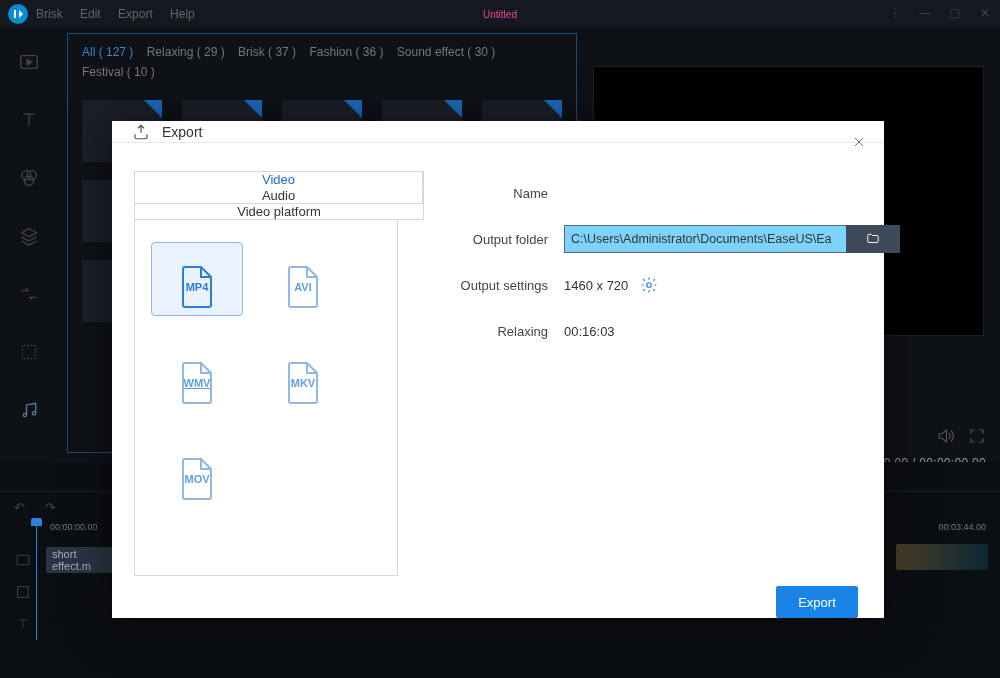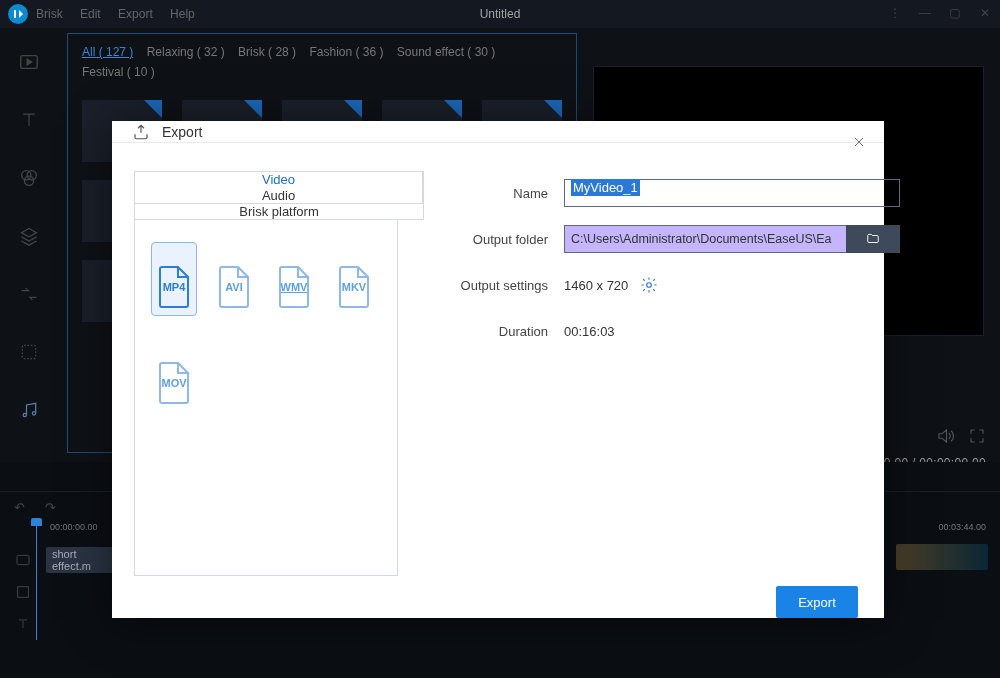--- a/index.html
+++ b/index.html
@@ -7,32 +7,32 @@
       width: 1000px; height: 678px;
       font-family: -apple-system, "Segoe UI", Arial, sans-serif;
       background: #0e1116; overflow: hidden; position: relative; font-size: 13px;
     }
 
     
     .titlebar { height: 28px; background: #141820; display: flex; align-items: center; color: #555; font-size: 12px; }
     .logo { width: 20px; height: 20px; border-radius: 50%; background: #0b8bd1; margin: 0 8px; display:flex; align-items:center; justify-content:center; }
     .logo svg { width:12px; height:12px; }
     .menubar span { margin-right: 14px; color: #666; }
-    .titlebar-name { position: absolute; left: 50%; transform: translateX(-50%); color: #a3a3a3; font-size:12px;text-align:right; }
+    .titlebar-name { position: absolute; left: 50%; transform: translateX(-50%); color: #ec4899; font-size:10px;text-align:right; }
     .win-controls { position:absolute; right:6px; top:4px; display:flex; gap:12px;}
     .win-controls div { width:18px; height:18px; color:#444; display:flex; align-items:center; justify-content:center;}
 
     .workspace { position:absolute; top:28px; left:0; right:0; height:430px; display:flex; }
     .left-tools { width:58px; background:#0e1116; display:flex; flex-direction:column; align-items:center; padding-top:22px; gap:34px; }
     .tool-icon { width:24px; height:24px; color:#444; display:flex; align-items:center; justify-content:center; }
     .tool-icon.active { color:#5a7da8; }
 
     .asset-panel { width:510px; border:1px solid #1b4c7a; margin:5px 0 5px 9px; padding:8px 14px; color:#777; font-size:12px;}
     .tag-row { font-size:12px; line-height:20px;}
-    .tag-all { color:#3a84d0; text-decoration:underline; }
+    .tag-all { color:#3a84d0; }
     .thumb-row { display:flex; gap:20px; margin-top:18px;}
     .thumb { width:80px; height:62px; background:#1a1f29; position:relative;}
     .thumb .dl { position:absolute; top:0; right:0; width:0; height:0; border-left:18px solid transparent; border-top:18px solid #1a67b8;}
     .preview { flex:1; margin:38px 16px 0; background:#000; height:270px; border:1px solid #1a1f29;}
     .preview-controls { position:absolute; right:14px; bottom:10px; display:flex; gap:14px; color:#555; align-items:center;}
     .time-readout { font-size:12px; color:#999; letter-spacing:.3px;}
 
     .timeline { position:absolute; top:462px; left:0; right:0; bottom:0; background:#0b0e13; }
     .tl-top { height:30px; border-bottom:1px solid #1a1f29;}
     .tl-toolbar { height:30px; display:flex; align-items:center; gap:20px; padding-left:14px; color:#444;}
@@ -55,33 +55,33 @@
     .modal-title { font-size:14px; color:#333;}
     .modal-close { position:absolute; right:16px; top:12px; width:18px; height:18px; color:#666; cursor:pointer; display:flex; align-items:center; justify-content:center;}
 
     .modal-body { flex:1; display:flex; padding:28px 22px 10px;}
     .tabs { display:flex; border:1px solid #d5d9df; border-bottom:none; width:290px; font-size:13px;flex-direction:column;}
     .tab { flex:1; height:32px; display:flex; align-items:center; justify-content:center; color:#333; border-right:1px solid #d5d9df; border-bottom:1px solid #d5d9df; cursor:pointer; background:#fff;}
     .tab:last-child { border-right:none; padding:0 8px;}
     .tab.active { color:#1c6fd0; border-bottom:1px solid #fff;}
 
     .format-panel { width:264px; height:356px; border:1px solid #d5d9df; border-top:none; padding:22px 16px; display:flex; flex-wrap:wrap; gap:22px 14px; align-content:flex-start;}
-    .fmt { width:46px; height:74px; border-radius:4px; display:flex; flex-direction:column; align-items:center; justify-content:center; cursor:pointer;}
+    .fmt { width:92px; height:74px; border-radius:4px; display:flex; flex-direction:column; align-items:center; justify-content:center; cursor:pointer;}
     .fmt.selected { background:#e9f2fd; border:1px solid #8cb7e8;}
     .file-ico { width:36px; height:44px; position:relative;}
     .file-ico svg { width:36px; height:44px; }
     .fmt-label { font-size:11px; font-weight:600; color:#2b7dd6; margin-top:-28px; }
 
     .settings { flex:1; padding-left:32px; padding-top:6px; color:#333;}
     .row { display:flex; align-items:center; height:32px; margin-bottom:14px;}
     .row .lbl { width:108px; text-align:right; padding-right:16px; color:#444; font-size:13px;}
     .name-input { width:336px; height:28px; border:1px solid #5c6a7d; padding:0 6px; font-size:13px;}
     .name-input .seltext { background:#2b79d6; color:#fff; padding:1px 2px;}
     .outfolder { display:flex; width:336px; height:28px;}
-    .outfolder .path { flex:1; border:1px solid #5c6a7d; border-right:none; padding:0 6px; display:flex; align-items:center; font-size:12.5px; background:#c4b5fd; overflow:hidden; white-space:nowrap;}
+    .outfolder .path { flex:1; border:1px solid #5c6a7d; border-right:none; padding:0 6px; display:flex; align-items:center; font-size:12.5px; background:#7dd3fc; overflow:hidden; white-space:nowrap;}
     .outfolder .browse { width:54px; background:#3e4a59; border:1px solid #3e4a59; display:flex; align-items:center; justify-content:center; cursor:pointer;}
     .outfolder .browse svg { color:#fff; width:18px; height:14px;}
     .val { font-size:13px; color:#333; display:flex; align-items:center; gap:12px;}
     .gear { width:18px; height:18px; color:#2b7dd6; cursor:pointer; display:flex;}
 
     .modal-footer { height:62px; display:flex; align-items:center; justify-content:flex-end; padding-right:26px;}
     .export-btn { width:82px; height:32px; background:#1a83e6; color:#fff; border:none; border-radius:2px; font-size:13px; cursor:pointer;}
   </style>
 </head>
 <body>
@@ -147,22 +147,22 @@
           <path d="M9 18V6l11-2v12"></path>
           <circle cx="7" cy="18" r="2"></circle>
           <circle cx="18" cy="16" r="2"></circle>
         </svg>
       </div>
   </div>
 
   <div class="asset-panel">
     <div class="tag-row">
       <span class="tag-all">All ( 127 )</span>&nbsp;&nbsp;&nbsp;
-      <span>Relaxing ( 32 )</span>&nbsp;&nbsp;&nbsp;
-      <span>Brisk ( 28 )</span>&nbsp;&nbsp;&nbsp;
+      <span>Relaxing ( 29 )</span>&nbsp;&nbsp;&nbsp;
+      <span>Brisk ( 37 )</span>&nbsp;&nbsp;&nbsp;
       <span>Fashion ( 36 )</span>&nbsp;&nbsp;&nbsp;
       <span>Sound effect ( 30 )</span>
     </div>
     <div class="tag-row"><span>Festival ( 10 )</span></div>
     <div class="thumb-row">
       <div class="thumb">
           <div class="dl"></div>
         </div>
       <div class="thumb">
           <div class="dl"></div>
@@ -250,21 +250,21 @@
           <path d="M5 5l14 14M19 5L5 19"></path>
         </svg>
     </span>
   </div>
 
   <div class="modal-body">
     <div>
       <div class="tabs">
         <div class="tab active">Video</div>
         <div class="tab">Audio</div>
-        <div class="tab">Brisk platform</div>
+        <div class="tab">Video platform</div>
       </div>
       <div class="format-panel">
         <div class="fmt selected">
           <div class="file-ico"><svg viewBox="0 0 36 44">
                 <path d="M6 2h16l10 10v28a2 2 0 01-2 2H6a2 2 0 01-2-2V4a2 2 0 012-2z" fill="none" stroke="#2b7dd6" stroke-width="2"></path>
                 <path d="M22 2v10h10" fill="none" stroke="#2b7dd6" stroke-width="2"></path>
               </svg></div>
           <div class="fmt-label">MP4</div>
         </div>
         <div class="fmt">
@@ -294,23 +294,20 @@
                 <path d="M22 2v10h10" fill="none" stroke="#8eb8e6" stroke-width="2"></path>
               </svg></div>
           <div class="fmt-label" style="color:#5fa0e2;">MOV</div>
         </div>
       </div>
     </div>
 
     <div class="settings">
       <div class="row">
         <div class="lbl">Name</div>
-        <div class="name-input">
-          <span class="seltext">MyVideo_1</span>
-        </div>
       </div>
       <div class="row">
         <div class="lbl">Output folder</div>
         <div class="outfolder">
           <div class="path">C:\Users\Administrator\Documents\EaseUS\Ea</div>
           <div class="browse">
             <svg viewBox="0 0 24 24">
                 <path d="M3 6a2 2 0 012-2h4l2 2h8a2 2 0 012 2v8a2 2 0 01-2 2H5a2 2 0 01-2-2V6z" fill="none" stroke="currentColor" stroke-width="1.6"></path>
               </svg>
           </div>
@@ -322,21 +319,21 @@
           <span>1460 x 720</span>
           <span class="gear">
             <svg viewBox="0 0 24 24">
                 <circle cx="12" cy="12" r="3" fill="none" stroke="currentColor" stroke-width="1.6"></circle>
                 <path d="M12 2v3M12 19v3M4.2 4.2l2.1 2.1M17.7 17.7l2.1 2.1M2 12h3M19 12h3M4.2 19.8l2.1-2.1M17.7 6.3l2.1-2.1" stroke="currentColor" stroke-width="1.6"></path>
               </svg>
           </span>
         </div>
       </div>
       <div class="row">
-        <div class="lbl">Duration</div>
+        <div class="lbl">Relaxing</div>
         <div class="val">
             <span>00:16:03</span>
           </div>
       </div>
     </div>
   </div>
 
   <div class="modal-footer">
     <button class="export-btn">Export</button>
   </div>

